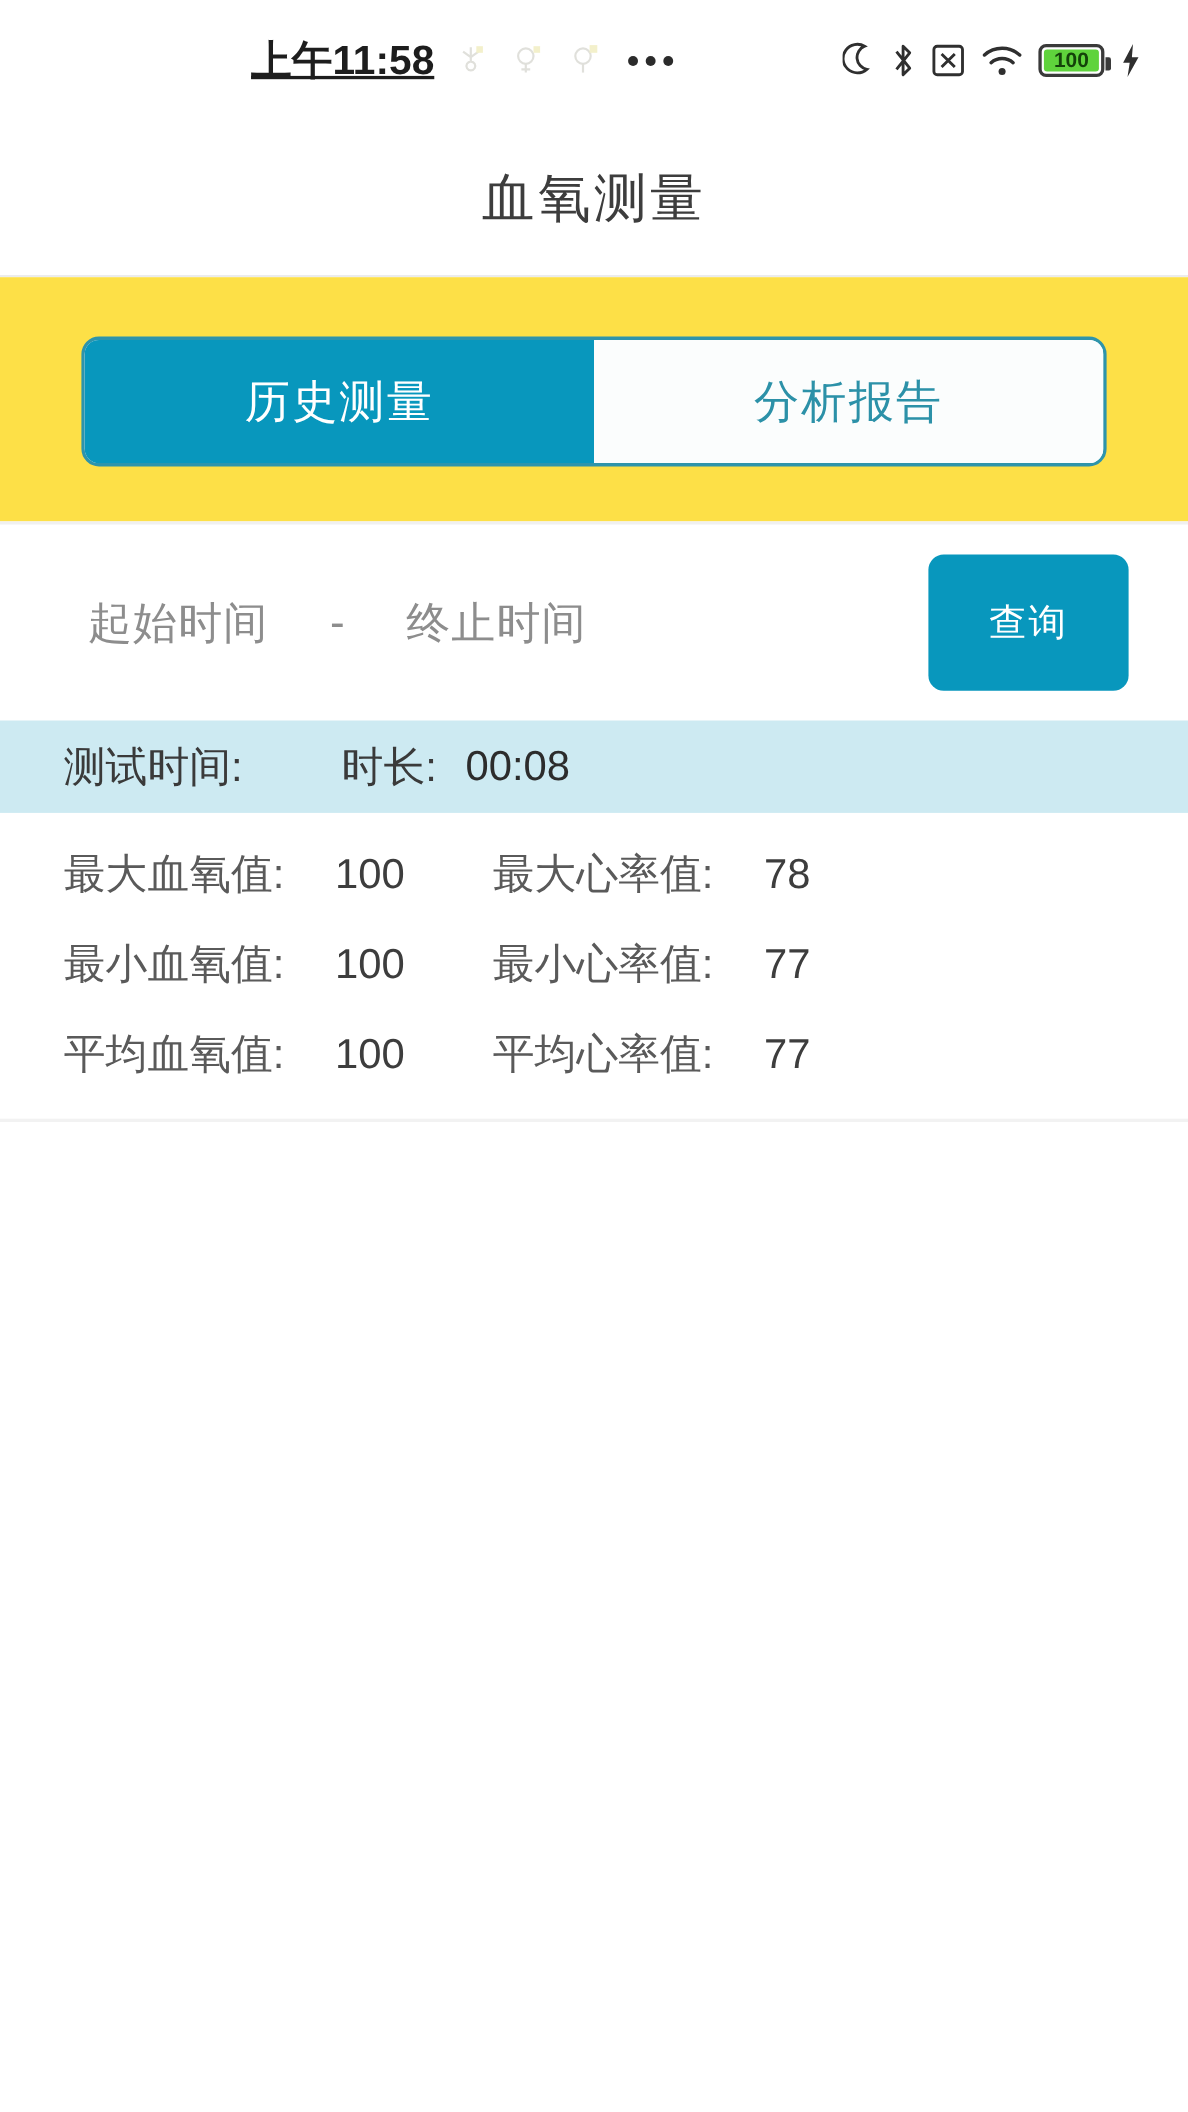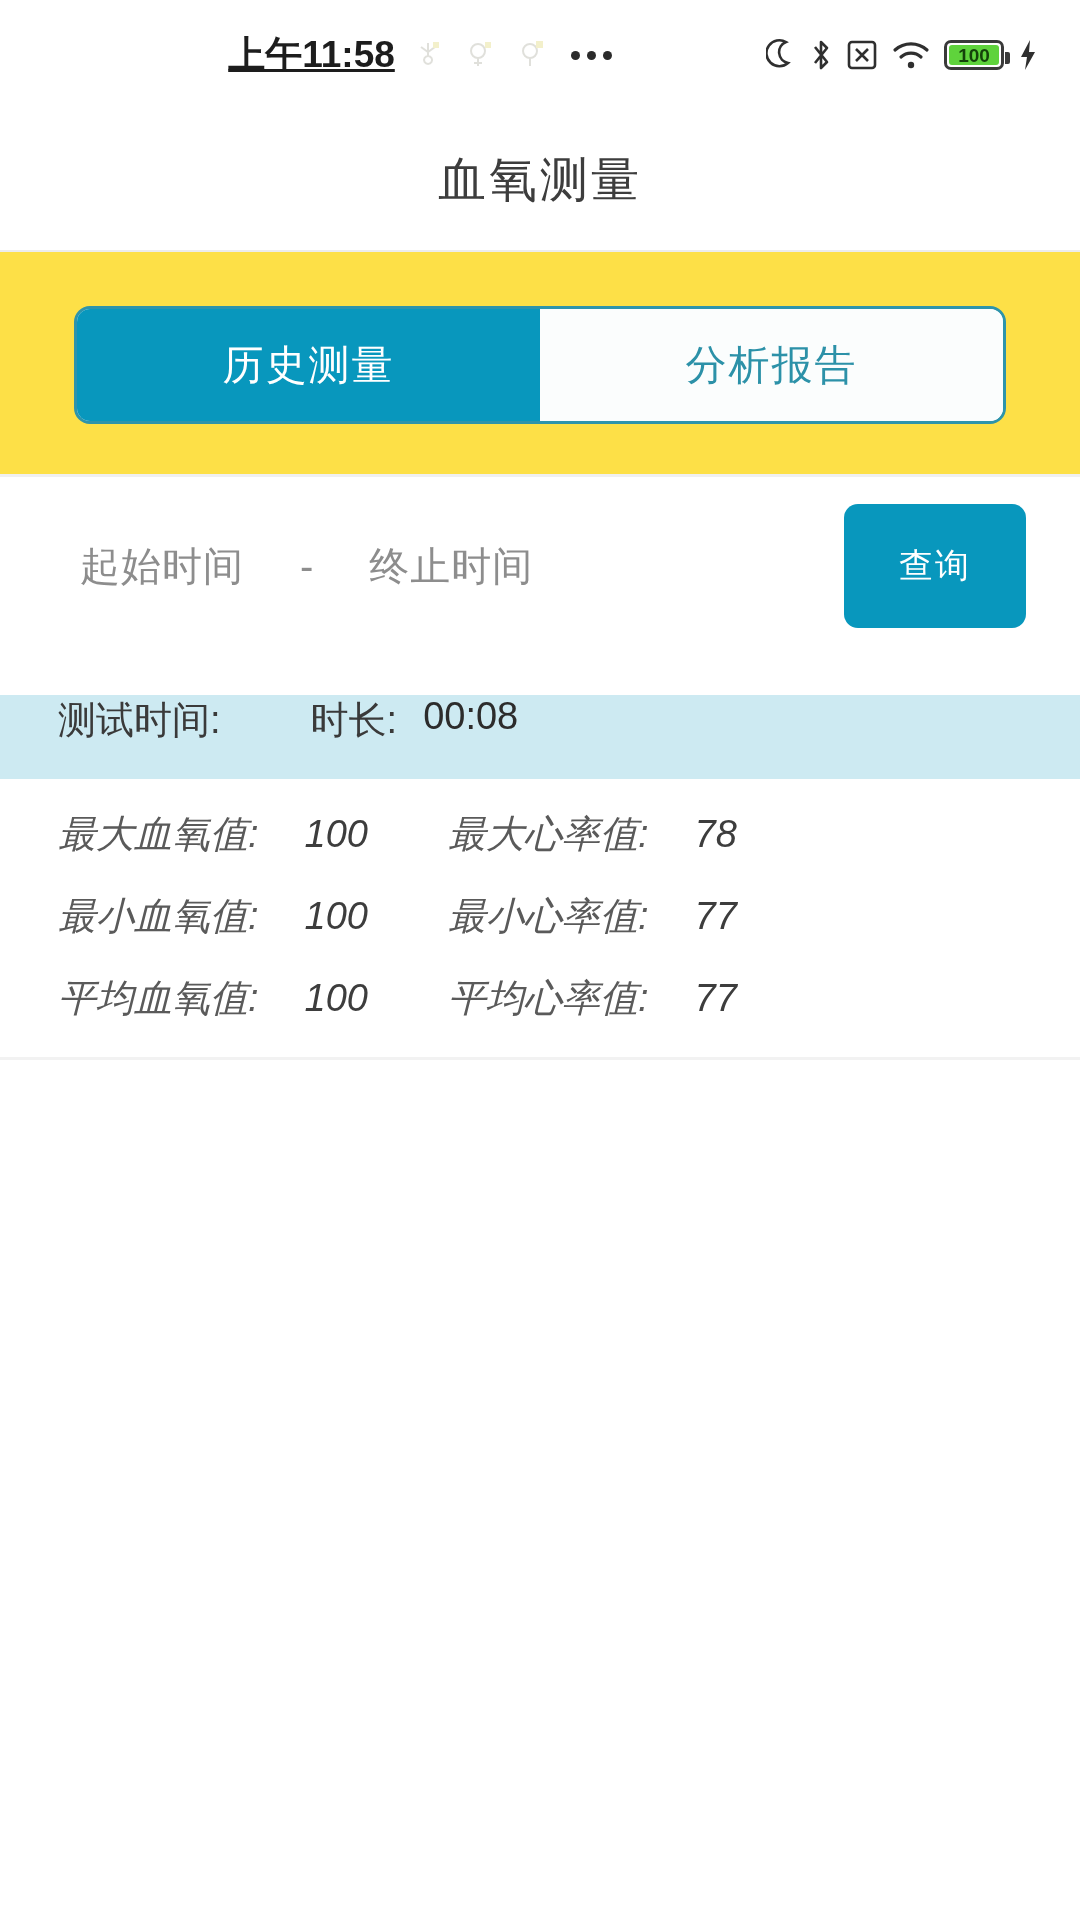--- a/index.html
+++ b/index.html
@@ -108,37 +108,36 @@
     font-family:inherit; cursor:pointer;
     display:flex; align-items:center; justify-content:center;
     margin-right:8px;
     margin-left:32px;
   }
 
   
   .record-head{
     background:#cdeaf2;
     height:84px; width:100%;
-    display:flex; 
+    display:flex; align-items:center;
     padding-left:58px;
     white-space:nowrap;
-    margin-top:40px;
   }
   .record-head .lbl{ font-size:38px; color:#3a3a3a; }
   .record-head .val{ font-size:38px; color:#2c2c2c; }
   .gap-sm{ display:inline-block; width:26px; }
   .gap-lg{ display:inline-block; width:64px; }
 
   .record-row{
     height:82px; width:100%;
     display:flex; align-items:center;
     padding-left:58px; background:#ffffff;
     white-space:nowrap;
   }
-  .cell{ display:flex; align-items:baseline;font-style:italic; }
+  .cell{ display:flex; align-items:baseline; }
   .cell .lbl{ font-size:38px; color:#5a5a5a; }
   .cell .val{ font-size:38px; color:#3d3d3d; }
   .col-a{ width:390px; }
   .col-b{ width:390px; }
   .val-pad{ padding-left:46px; }
   .record-body{ padding-top:14px; padding-bottom:18px; }
   .record-foot{ width:100%; height:3px; background:#f2f2f2; }
 
   .page-rest{ flex:1; background:#ffffff; }
 </style>

